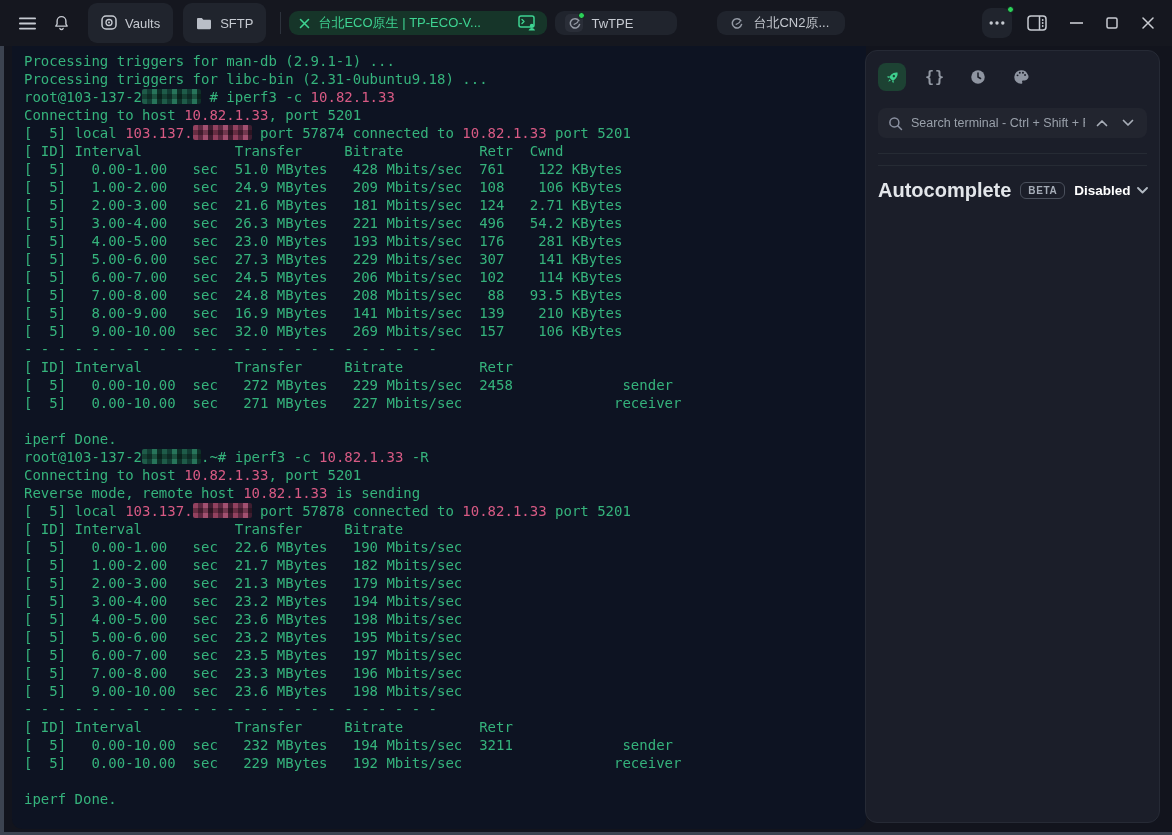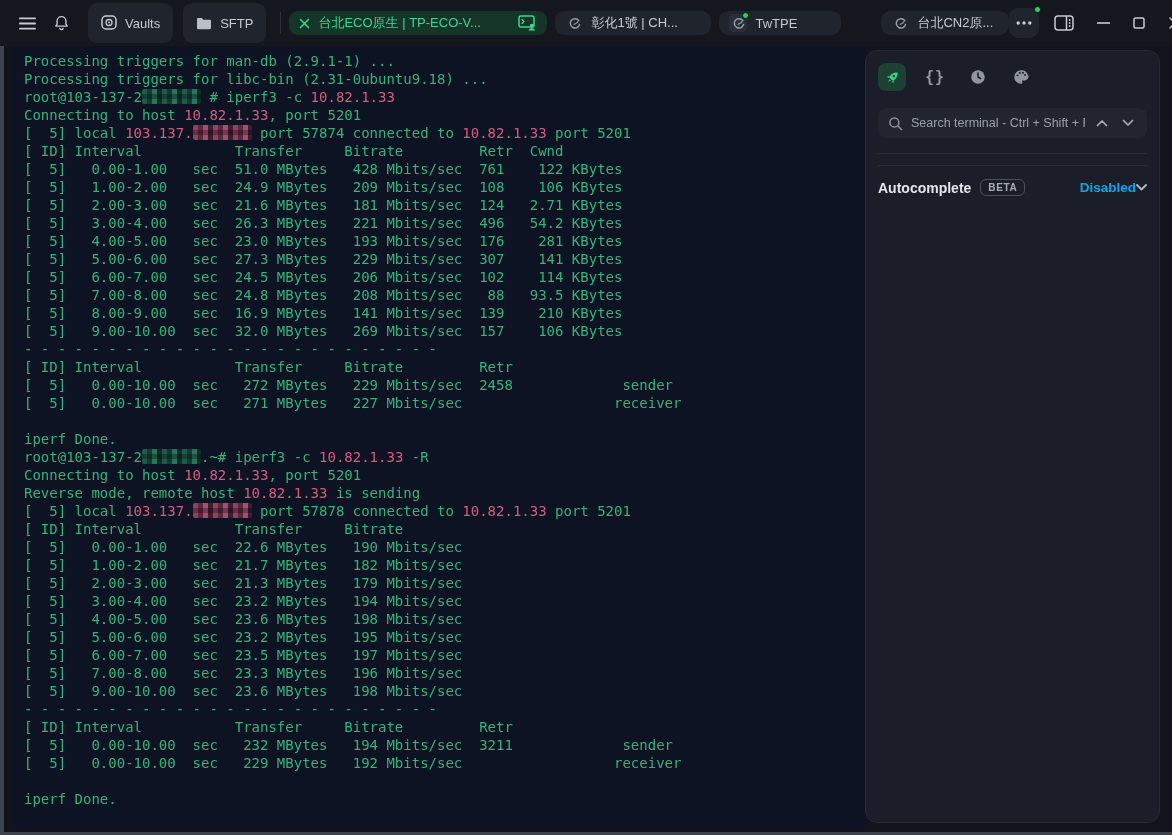--- a/index.html
+++ b/index.html
@@ -93,28 +93,28 @@
   #search-input{
     flex:1; background:transparent; border:none; outline:none;
     color:#d4d8de; font-size:12.5px; font-family:"Liberation Sans",sans-serif;
     min-width:0;
   }
   #search-input::placeholder{ color:#99a0aa; }
   .chev-btn{ display:flex; align-items:center; justify-content:center; width:18px; height:18px; cursor:pointer; flex:0 0 auto; }
   .divider{ height:1px; background:#262b34; margin-top:15px; }
   .divider.second{ margin-top:11px; }
   #autocomplete-row{ margin-top:13px; display:flex; align-items:center; gap:9px; }
-  #autocomplete-label{ color:#e3e6ea; font-size:14px; font-weight:bold; }
+  #autocomplete-label{ color:#e3e6ea; font-size:20px; font-weight:bold; }
   #beta-badge{
     font-size:10px; color:#a6adb8; border:1px solid #4a505c; border-radius:6px;
     padding:2px 7px; letter-spacing:.6px; font-weight:bold;
   }
   #autocomplete-value{
-    margin-left:auto; display:flex; align-items:center; 
-    color:#0ea5e9; font-size:13.5px; font-weight:bold; cursor:pointer;
+    margin-left:auto; display:flex; align-items:center; gap:6px;
+    color:#ffffff; font-size:13.5px; font-weight:bold; cursor:pointer;
   }
 </style>
 </head>
 <body>
 
 <div id="topbar">
 
   <div class="icon-btn" style="margin-left:12px">
     <svg width="17" height="13" viewBox="0 0 17 13">
       <rect x="0" y="0.5" width="17" height="1.8" rx="0.9" fill="#c6cad1"></rect>
@@ -154,29 +154,20 @@
     </svg>
     <span class="tab-label">台北ECO原生 | TP-ECO-V...</span>
     <svg width="19" height="16" viewBox="0 0 19 16" style="margin-left:auto;flex:0 0 auto">
       <rect x="1" y="1" width="15" height="11" rx="2" fill="none" stroke="#3ed492" stroke-width="1.5"></rect>
       <path d="M4 4.5l2 2-2 2" fill="none" stroke="#3ed492" stroke-width="1.4" stroke-linecap="round" stroke-linejoin="round"></path>
       <circle cx="13.8" cy="10.8" r="2" fill="#3ed492"></circle>
       <path d="M10.6 15.6c.4-1.8 1.7-2.7 3.2-2.7s2.8.9 3.2 2.7z" fill="#3ed492"></path>
     </svg>
   </div>
 
-  <div class="tab" style="margin-left:8px;width:156px">
-    <div class="tab-iconbox">
-      <svg width="15" height="15" viewBox="0 0 16 16">
-        <path d="M12.6 4.9A5 5 0 1 0 13.4 9" fill="none" stroke="#959ba6" stroke-width="1.6" stroke-linecap="round"></path>
-        <path d="M7.7 8.9c1.6-1.2 3.5-1 3.9-2.9" fill="none" stroke="#959ba6" stroke-width="1.4" stroke-linecap="round"></path>
-      </svg>
-    </div>
-    <span class="tab-label">彰化1號 | CH...</span>
-  </div>
 
   <div class="tab" style="margin-left:8px;width:122px">
     <div class="tab-iconbox boxed">
       <svg width="15" height="15" viewBox="0 0 16 16">
         <path d="M12.6 4.9A5 5 0 1 0 13.4 9" fill="none" stroke="#959ba6" stroke-width="1.6" stroke-linecap="round"></path>
         <path d="M7.7 8.9c1.6-1.2 3.5-1 3.9-2.9" fill="none" stroke="#959ba6" stroke-width="1.4" stroke-linecap="round"></path>
       </svg>
       <span class="green-dot"></span>
     </div>
     <span class="tab-label">TwTPE</span>

